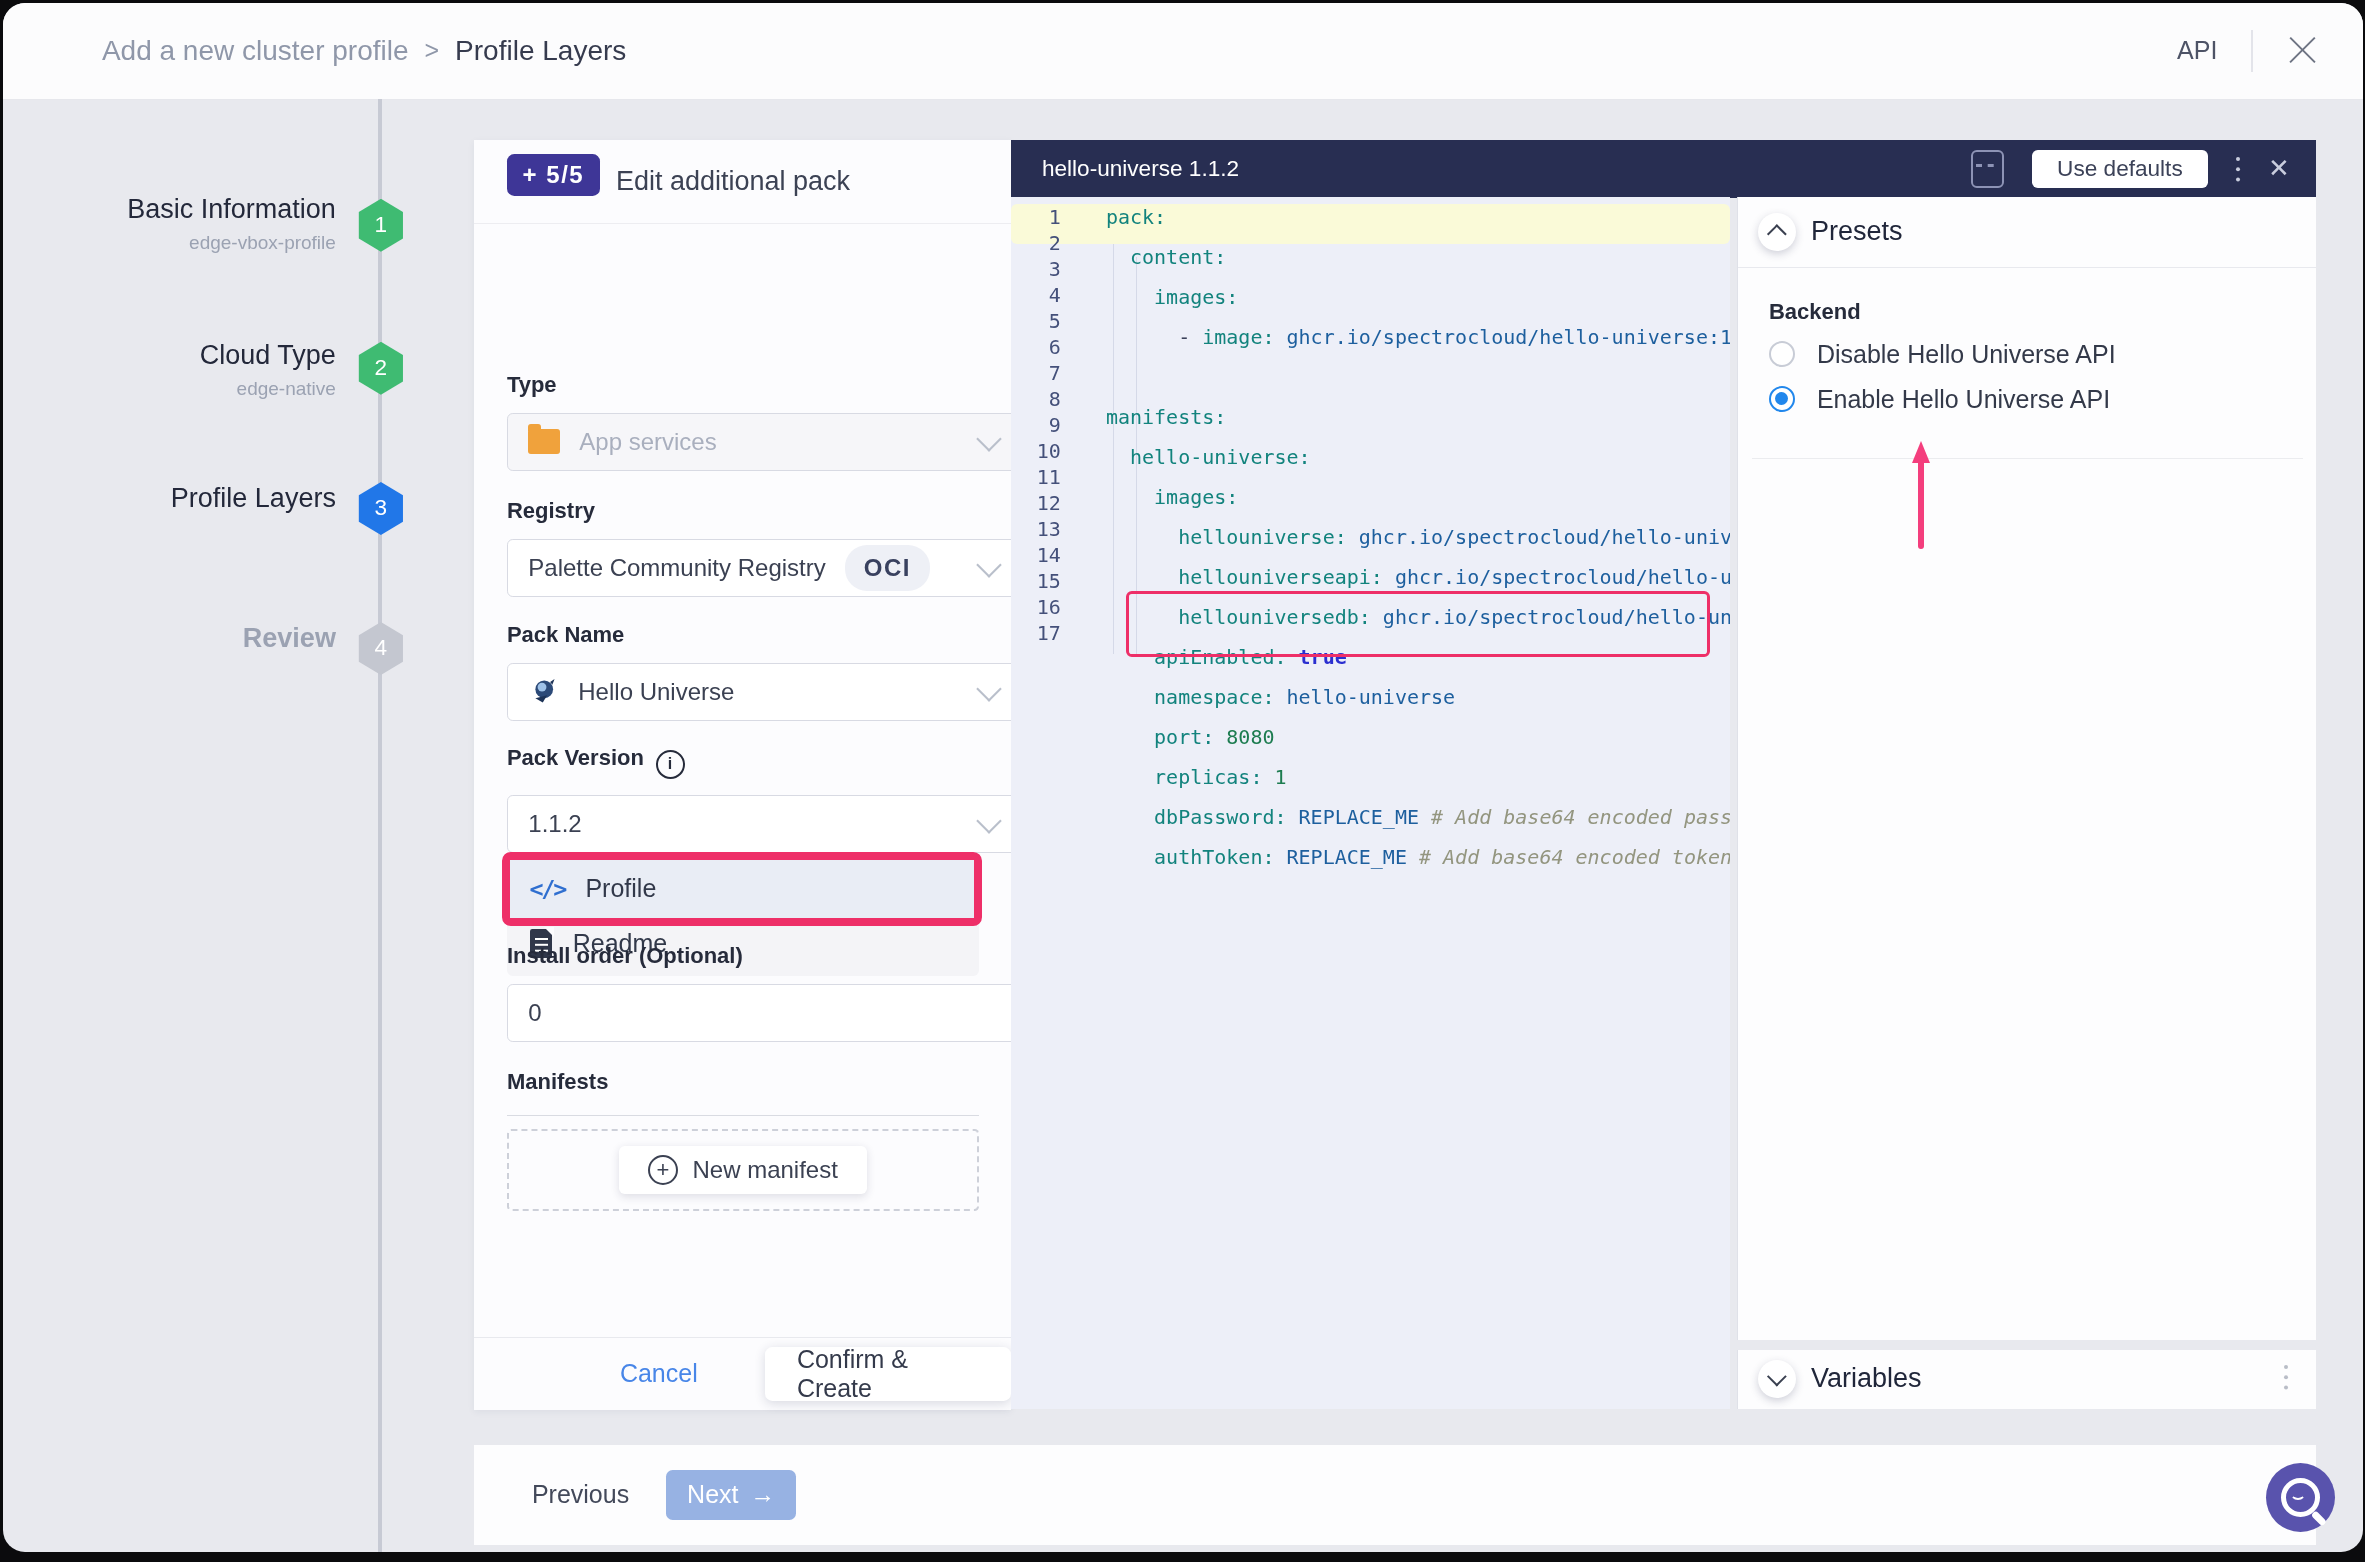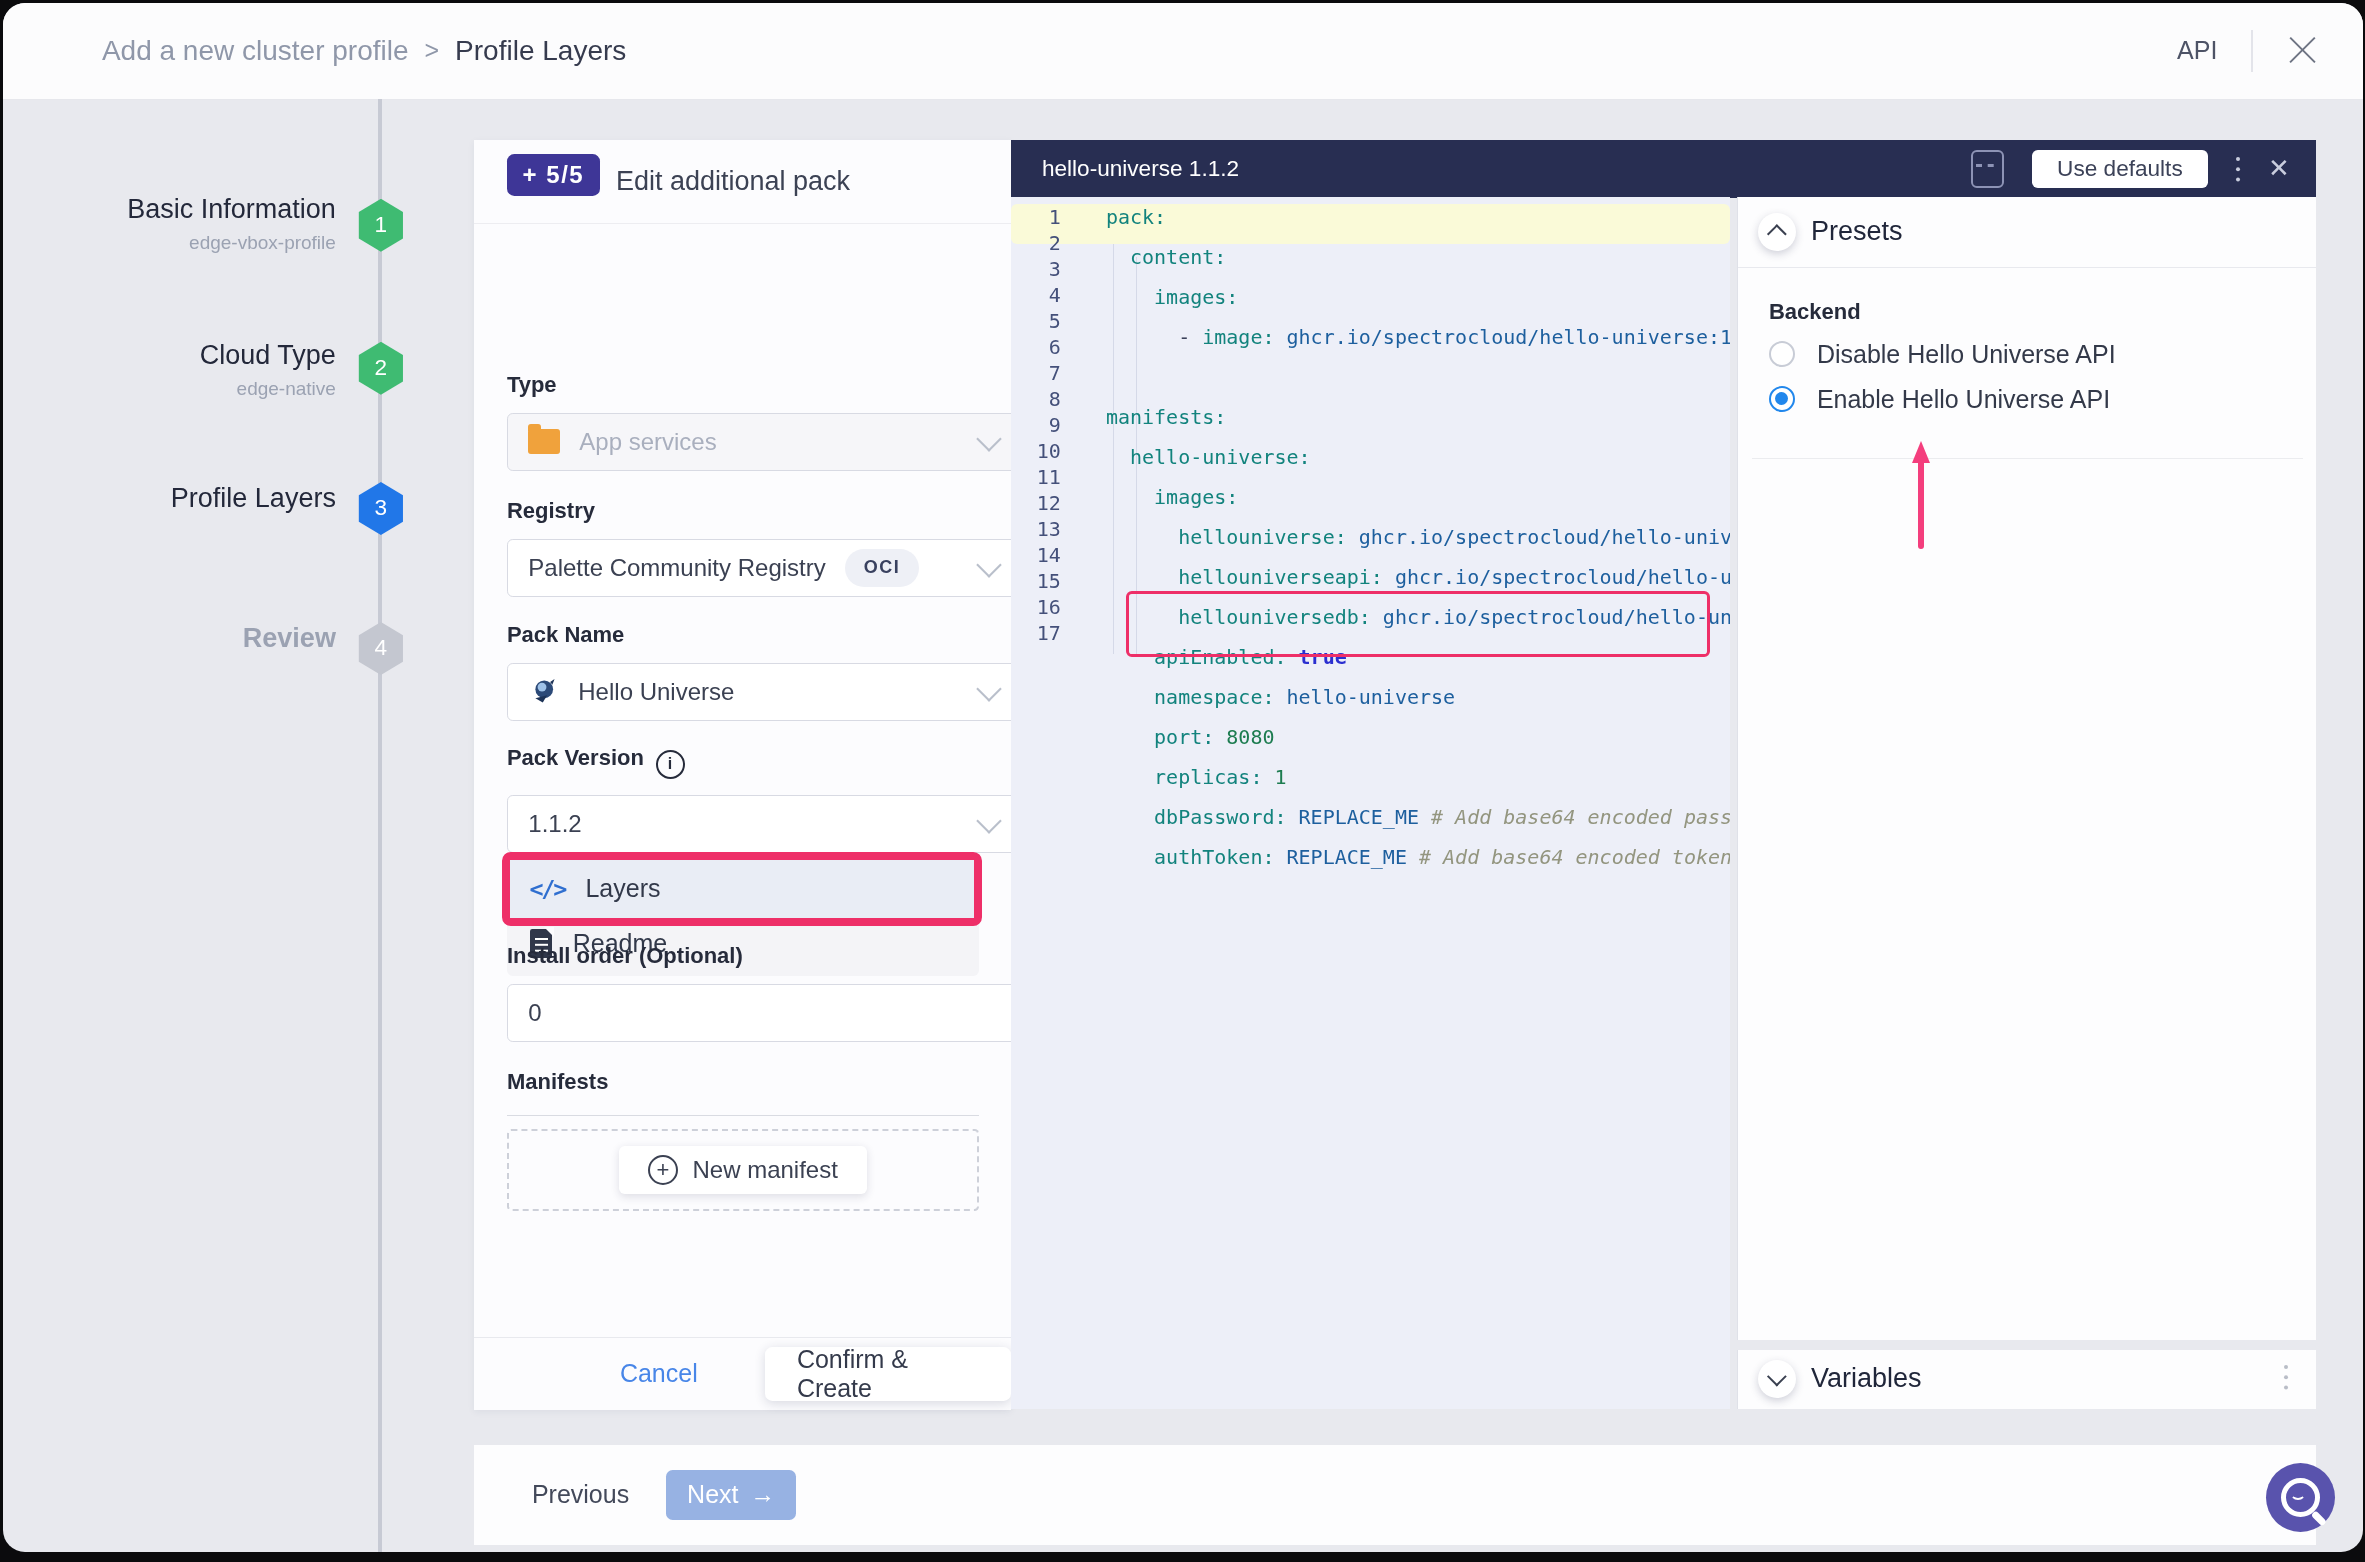--- a/index.html
+++ b/index.html
@@ -31,21 +31,21 @@
   .panel-header{position:absolute;left:0;top:0;width:100%;height:83px;border-bottom:1.5px solid #ededf1;}
   .count-badge{position:absolute;left:33px;top:14.6px;width:93px;height:42px;background:#3e3697;border-radius:7.3px;color:#fff;font-size:24px;font-weight:600;display:flex;align-items:center;justify-content:center;letter-spacing:1.5px;}
   .panel-title{position:absolute;left:142px;top:0;height:83px;display:flex;align-items:center;font-size:27px;color:#3c4254;font-weight:500;}
   .f-label{position:absolute;left:33px;font-size:22px;font-weight:600;color:#262b3b;}
   .f-input{position:absolute;left:33px;width:512px;height:58px;border:1.5px solid #d8dae3;border-radius:5.8px;background:#fff;display:flex;align-items:center;font-size:24px;color:#3b4152;box-sizing:border-box;padding:0 20.4px;}
   .f-input .chev{margin-left:auto;}
   .chev{width:16px;height:16px;border-right:2.2px solid #b9bfcb;border-bottom:2.2px solid #b9bfcb;transform:rotate(45deg);margin-top:-5.8px;}
   .f-input.disabled{background:#f6f6f9;color:#a9afbe;}
   .folder-icon{width:32px;height:25px;background:#f0a23c;border-radius:2.9px;position:relative;margin-right:19px;}
   .folder-icon:before{content:"";position:absolute;top:-5.8px;left:0;width:13px;height:7.3px;background:#f0a23c;border-radius:2.9px 2.9px 0 0;}
-  .oci-pill{background:#eef0f6;border-radius:22px;color:#39415f;font-size:18px;font-weight:700;letter-spacing:1.5px;padding:8.8px 19px;margin-left:19px;}
+  .oci-pill{background:#eef0f6;border-radius:22px;color:#39415f;font-size:24px;font-weight:700;letter-spacing:1.5px;padding:8.8px 19px;margin-left:19px;}
   .logo-hu{width:31px;height:31px;margin-right:19px;}
   .info-i{display:inline-flex;width:25px;height:25px;border:2.2px solid #262b3b;border-radius:50%;align-items:center;justify-content:center;font-size:16px;font-weight:600;color:#262b3b;margin-left:11.7px;vertical-align:-4.4px;}
   .detail-row{position:absolute;left:33px;width:472px;height:65px;border-radius:5.8px;display:flex;align-items:center;padding:0 23.4px;box-sizing:border-box;font-size:25px;color:#32394a;gap:20.4px;}
   .row-readme{background:#f4f4f7;}
   .values-wrap{position:absolute;left:28.5px;top:712px;width:480px;height:74px;border:8px solid #ee2f68;border-radius:8.8px;box-sizing:border-box;}
   .row-values{position:static;width:100%;height:100%;background:#e9edf5;border-radius:0;padding:0 19px;}
   .doc-icon{width:22px;height:29px;background:#30374a;border-radius:2.2px;position:relative;}
   .doc-icon:before{content:"";position:absolute;right:-1.5px;top:-1.5px;border:5.1px solid #fcfcfe;border-left-color:transparent;border-bottom-color:transparent;}
   .doc-icon:after{content:"";position:absolute;left:4.4px;top:8.8px;width:13px;height:2.2px;background:#fff;box-shadow:0 5.8px 0 #fff,0 11.7px 0 #fff;}
   .code-icon{font-size:23.4px;font-weight:700;color:#2f6fd0;font-family:"DejaVu Sans Mono",monospace;letter-spacing:-2.2px;}
@@ -200,21 +200,21 @@
 
     <div class="f-label" style="top:730px;">Pack Details</div>
     <div class="detail-row row-readme" style="top:633px;margin-top:138px;">
       <span class="doc-icon"></span>
       <span>Readme</span>
     </div>
 
     <div class="values-wrap">
       <div class="detail-row row-values">
         <span class="code-icon">&lt;/&gt;</span>
-        <span>Layers</span>
+        <span>Profile</span>
       </div>
     </div>
 
     <div class="f-label" style="top:803px;">Install order (Optional)</div>
     <div class="f-input" style="top:844px;">
       <span>0</span>
     </div>
 
     <div class="f-label" style="top:929px;">Manifests</div>
     <div class="manifest-divider"></div>

